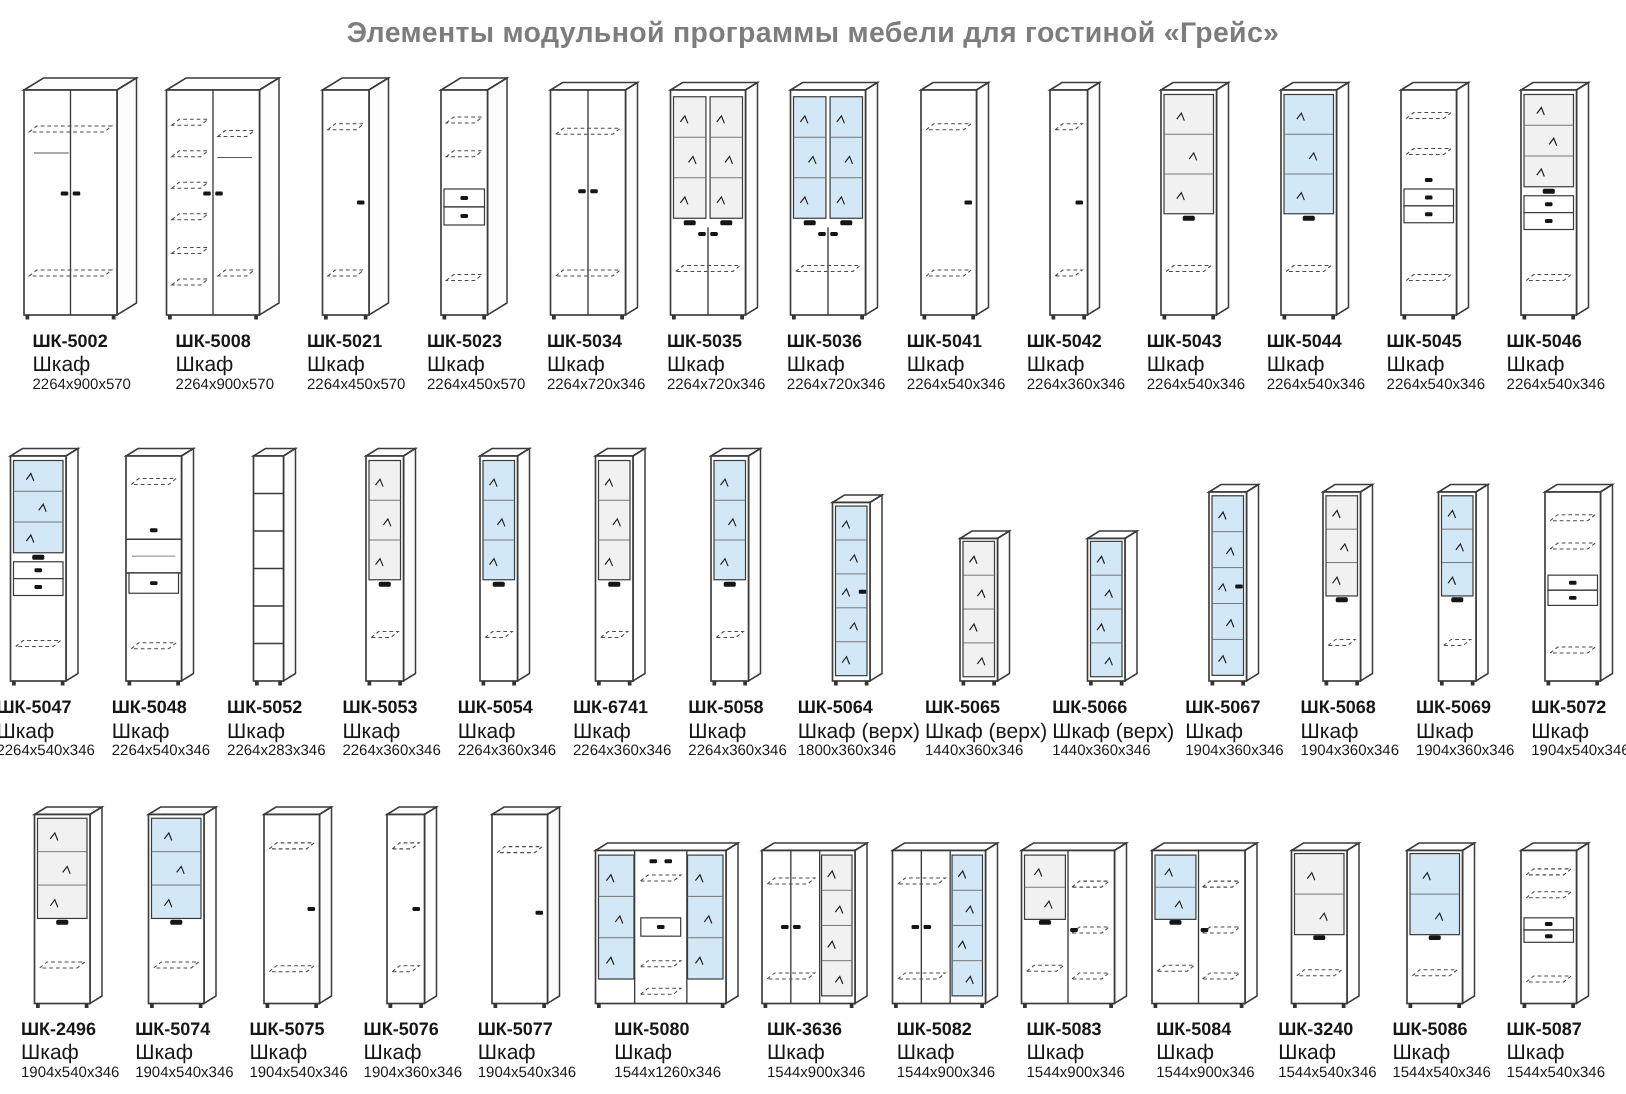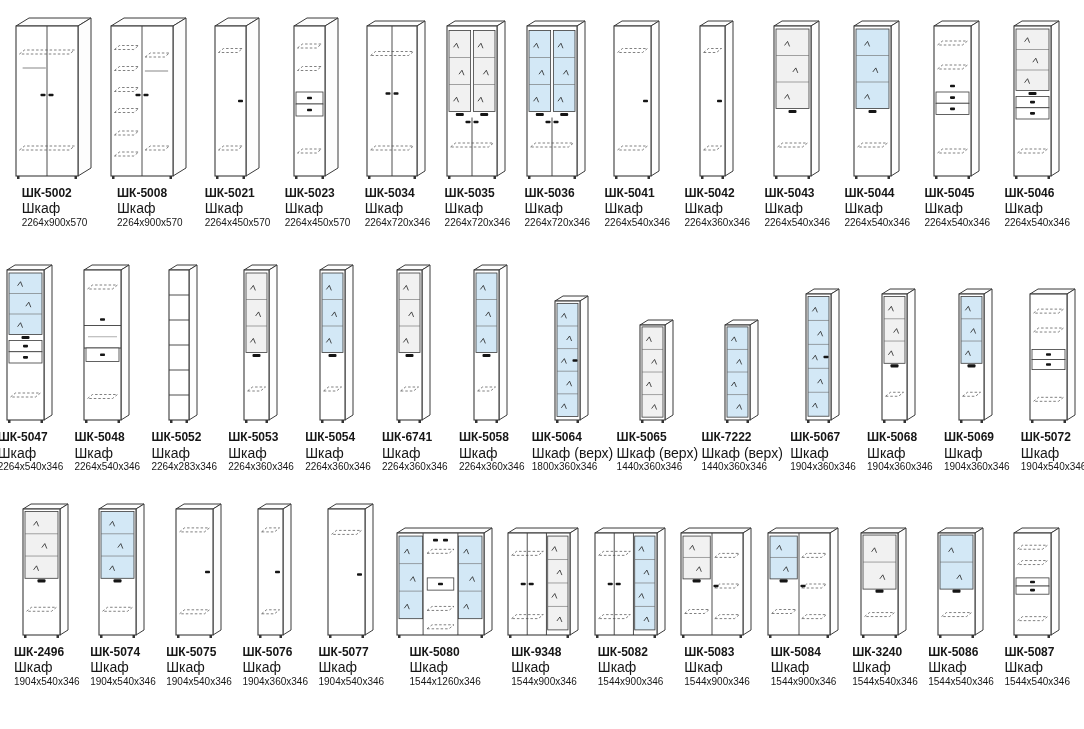--- a/index.html
+++ b/index.html
@@ -22,20 +22,21 @@
   .row3 .fig{height:142px;}
   .cap{text-align:left;margin-top:4px;line-height:1.18;white-space:nowrap;}
   .code{font-size:12px;font-weight:bold;color:#161616;}
   .type{font-size:14px;color:#161616;}
   .dims{font-size:10px;color:#161616;}
 </style>
 </head>
 <body>
 
 <div class="page">
+  <div class="title">Элементы модульной программы мебели для гостиной «Грейс»</div>
   <div class="catalog">
     <div class="row row1">
   <div class="cell">
     <div class="fig">
             <svg width="81" height="167" viewBox="0 0 81 167">
               <polygon points="2,11 15,3 77,3 64,11" fill="#fdfdfd" stroke="#3b3b3b" stroke-width="1"></polygon>
               <polygon points="64,11 77,3 77,153 64,161" fill="#fdfdfd" stroke="#3b3b3b" stroke-width="1"></polygon>
               <rect x="2" y="11" width="62" height="150" fill="#ffffff" stroke="#3b3b3b" stroke-width="1.1"></rect>
               <rect x="3" y="161" width="2.5" height="3" fill="#333"></rect>
               <rect x="60.5" y="161" width="2.5" height="3" fill="#333"></rect>
@@ -605,21 +606,21 @@
               <line x1="4" y1="32.4625" x2="25" y2="32.4625" stroke="#6a6a6a" stroke-width="0.6"></line>
               <line x1="4" y1="55.02499999999999" x2="25" y2="55.02499999999999" stroke="#6a6a6a" stroke-width="0.6"></line>
               <line x1="4" y1="77.58749999999999" x2="25" y2="77.58749999999999" stroke="#6a6a6a" stroke-width="0.6"></line>
               <path d="M 8.35 23.888749999999998 l 3 -4 l 2 5" fill="none" stroke="#222" stroke-width="0.8"></path>
               <path d="M 13.600000000000001 46.451249999999995 l 3 -4 l 2 5" fill="none" stroke="#222" stroke-width="0.8"></path>
               <path d="M 8.35 69.01375 l 3 -4 l 2 5" fill="none" stroke="#222" stroke-width="0.8"></path>
               <path d="M 13.600000000000001 91.57625 l 3 -4 l 2 5" fill="none" stroke="#222" stroke-width="0.8"></path>
             </svg>
           </div>
     <div class="cap">
-      <div class="code">ШК-7222</div>
+      <div class="code">ШК-5066</div>
       <div class="type">Шкаф (верх)</div>
       <div class="dims">1440x360x346</div>
     </div>
   </div>
 
   <div class="cell">
     <div class="fig">
             <svg width="39" height="140" viewBox="0 0 39 140">
               <polygon points="2,8 10,3 35,3 27,8" fill="#fdfdfd" stroke="#3b3b3b" stroke-width="1"></polygon>
               <polygon points="27,8 35,3 35,129 27,134" fill="#fdfdfd" stroke="#3b3b3b" stroke-width="1"></polygon>
@@ -886,21 +887,21 @@
               <line x1="41.7" y1="34.519999999999996" x2="62" y2="34.519999999999996" stroke="#6a6a6a" stroke-width="0.6"></line>
               <line x1="41.7" y1="57.98" x2="62" y2="57.98" stroke="#6a6a6a" stroke-width="0.6"></line>
               <line x1="41.7" y1="81.44" x2="62" y2="81.44" stroke="#6a6a6a" stroke-width="0.6"></line>
               <path d="M 45.805 25.605199999999996 l 3 -4 l 2 5" fill="none" stroke="#222" stroke-width="0.8"></path>
               <path d="M 50.88 49.0652 l 3 -4 l 2 5" fill="none" stroke="#222" stroke-width="0.8"></path>
               <path d="M 45.805 72.5252 l 3 -4 l 2 5" fill="none" stroke="#222" stroke-width="0.8"></path>
               <path d="M 50.88 95.98519999999999 l 3 -4 l 2 5" fill="none" stroke="#222" stroke-width="0.8"></path>
             </svg>
           </div>
     <div class="cap">
-      <div class="code">ШК-9348</div>
+      <div class="code">ШК-3636</div>
       <div class="type">Шкаф</div>
       <div class="dims">1544x900x346</div>
     </div>
   </div>
 
   <div class="cell">
     <div class="fig">
             <svg width="76" height="116" viewBox="0 0 76 116">
               <polygon points="2,8 10,3 72,3 64,8" fill="#fdfdfd" stroke="#3b3b3b" stroke-width="1"></polygon>
               <polygon points="64,8 72,3 72,105 64,110" fill="#fdfdfd" stroke="#3b3b3b" stroke-width="1"></polygon>

